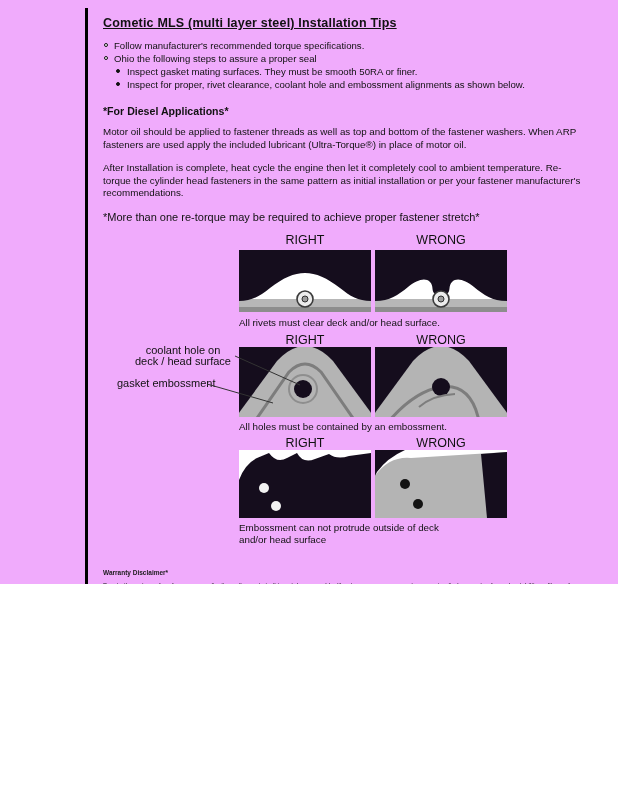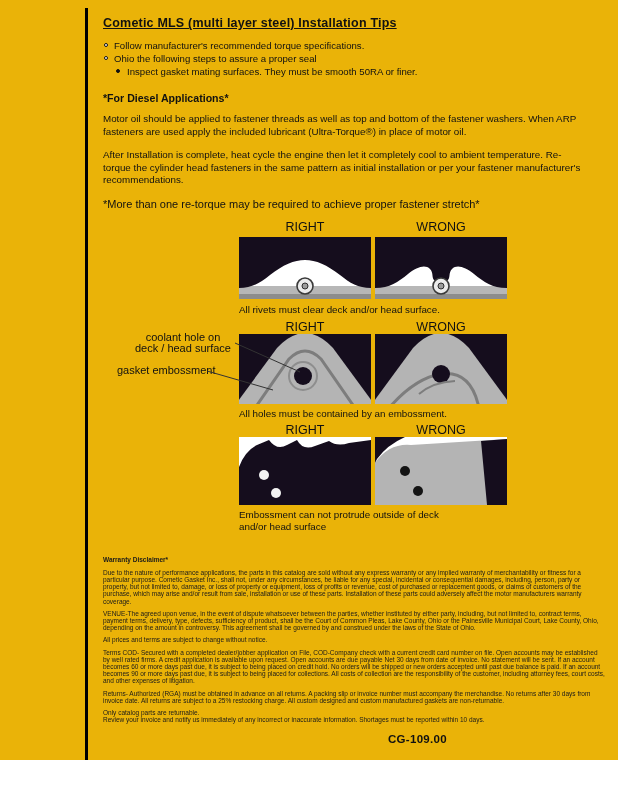--- a/index.html
+++ b/index.html
@@ -1,18 +1,18 @@
 <!DOCTYPE html>
 <html><head>
 <meta charset="utf-8">
 <style>
   * { margin:0; padding:0; box-sizing:border-box; }
   html,body { width:618px; height:800px; }
   body { background:#ffffff; font-family:"Liberation Sans", sans-serif; color:#111; }
-  .page { position:relative; width:618px; height:760px; background:#eab308; overflow:hidden; }
+  .page { position:relative; width:618px; height:584px; background:#f0abfc; overflow:hidden; }
   .side-rule { position:absolute; left:85px; top:8px; width:3px; height:786px; background:#000; }
   .content { position:absolute; left:103px; top:16px; width:502px; }
 
   .title { font-size:12.5px; font-weight:bold; text-decoration:underline; letter-spacing:.2px; margin-bottom:9px; }
 
   .bullets { list-style:none; }
   .bullets li { font-size:9.6px; line-height:13px; position:relative; padding-left:11px; }
   .bullets li .mk { position:absolute; left:1px; top:4px; width:4px; height:4px; border:1px solid #111; border-radius:50%; background:#fff; }
   .bullets li.sub { padding-left:24px; }
   .bullets li.sub .mk { left:13px; background:#111; }
@@ -44,20 +44,21 @@
   <div class="side-rule"></div>
 
   <div class="content">
 
     <div class="title">Cometic MLS (multi layer steel) Installation Tips</div>
 
     <ul class="bullets">
       <li><span class="mk"></span><span>Follow manufacturer's recommended torque specifications.</span></li>
       <li><span class="mk"></span><span>Ohio the following steps to assure a proper seal</span></li>
       <li class="sub"><span class="mk"></span><span>Inspect gasket mating surfaces.  They must be smooth 50RA or finer.</span></li>
+      <li class="sub"><span class="mk"></span><span>Inspect for proper, rivet clearance, coolant hole and embossment alignments as shown below.</span></li>
     </ul>
 
     <div class="diesel-heading">*For Diesel Applications*</div>
     <div class="para">Motor oil should be applied to fastener threads as well as top and bottom of the fastener washers. When ARP fasteners are used apply the included lubricant (Ultra-Torque®) in place of motor oil.</div>
     <div class="para">After Installation is complete, heat cycle the engine then let it completely cool to ambient temperature. Re-torque the cylinder head fasteners in the same pattern as initial installation or per your fastener manufacturer's recommendations.</div>
     <div class="note">*More than one re-torque may be required to achieve proper fastener stretch*</div>
 
     <div class="diagrams">
 
       <div class="dlabel" style="left:136px; top:0;">RIGHT</div>

